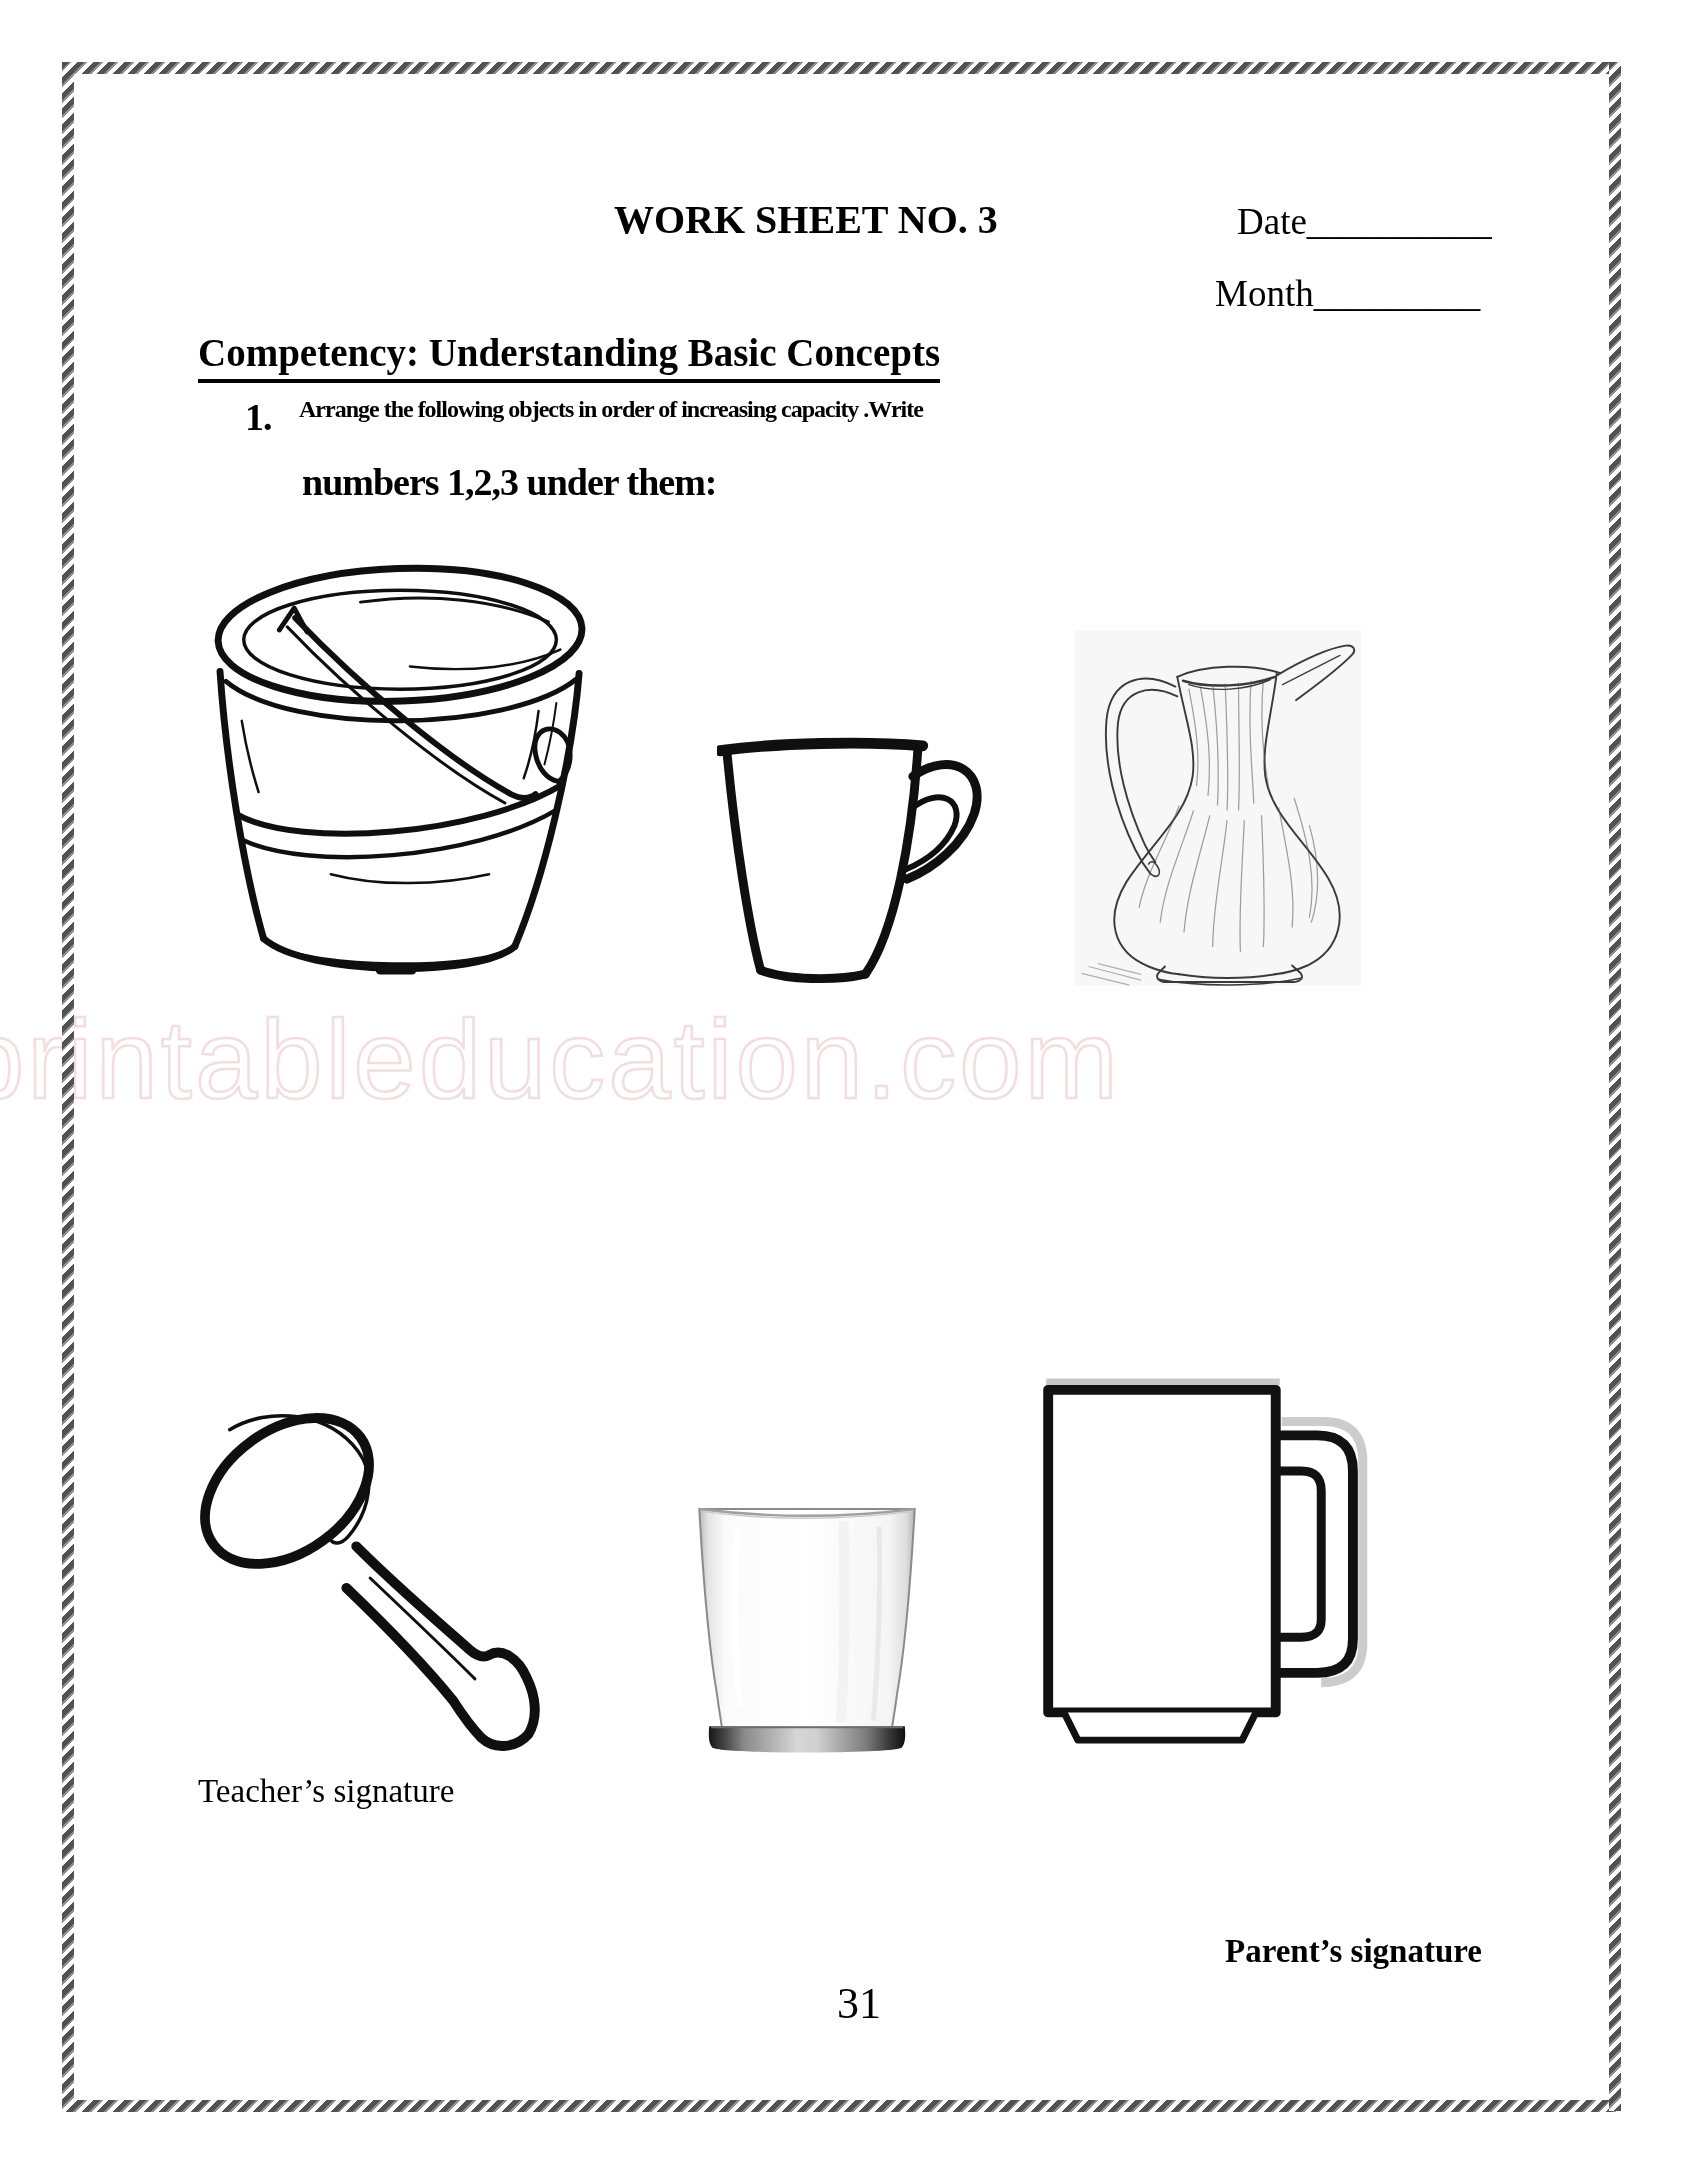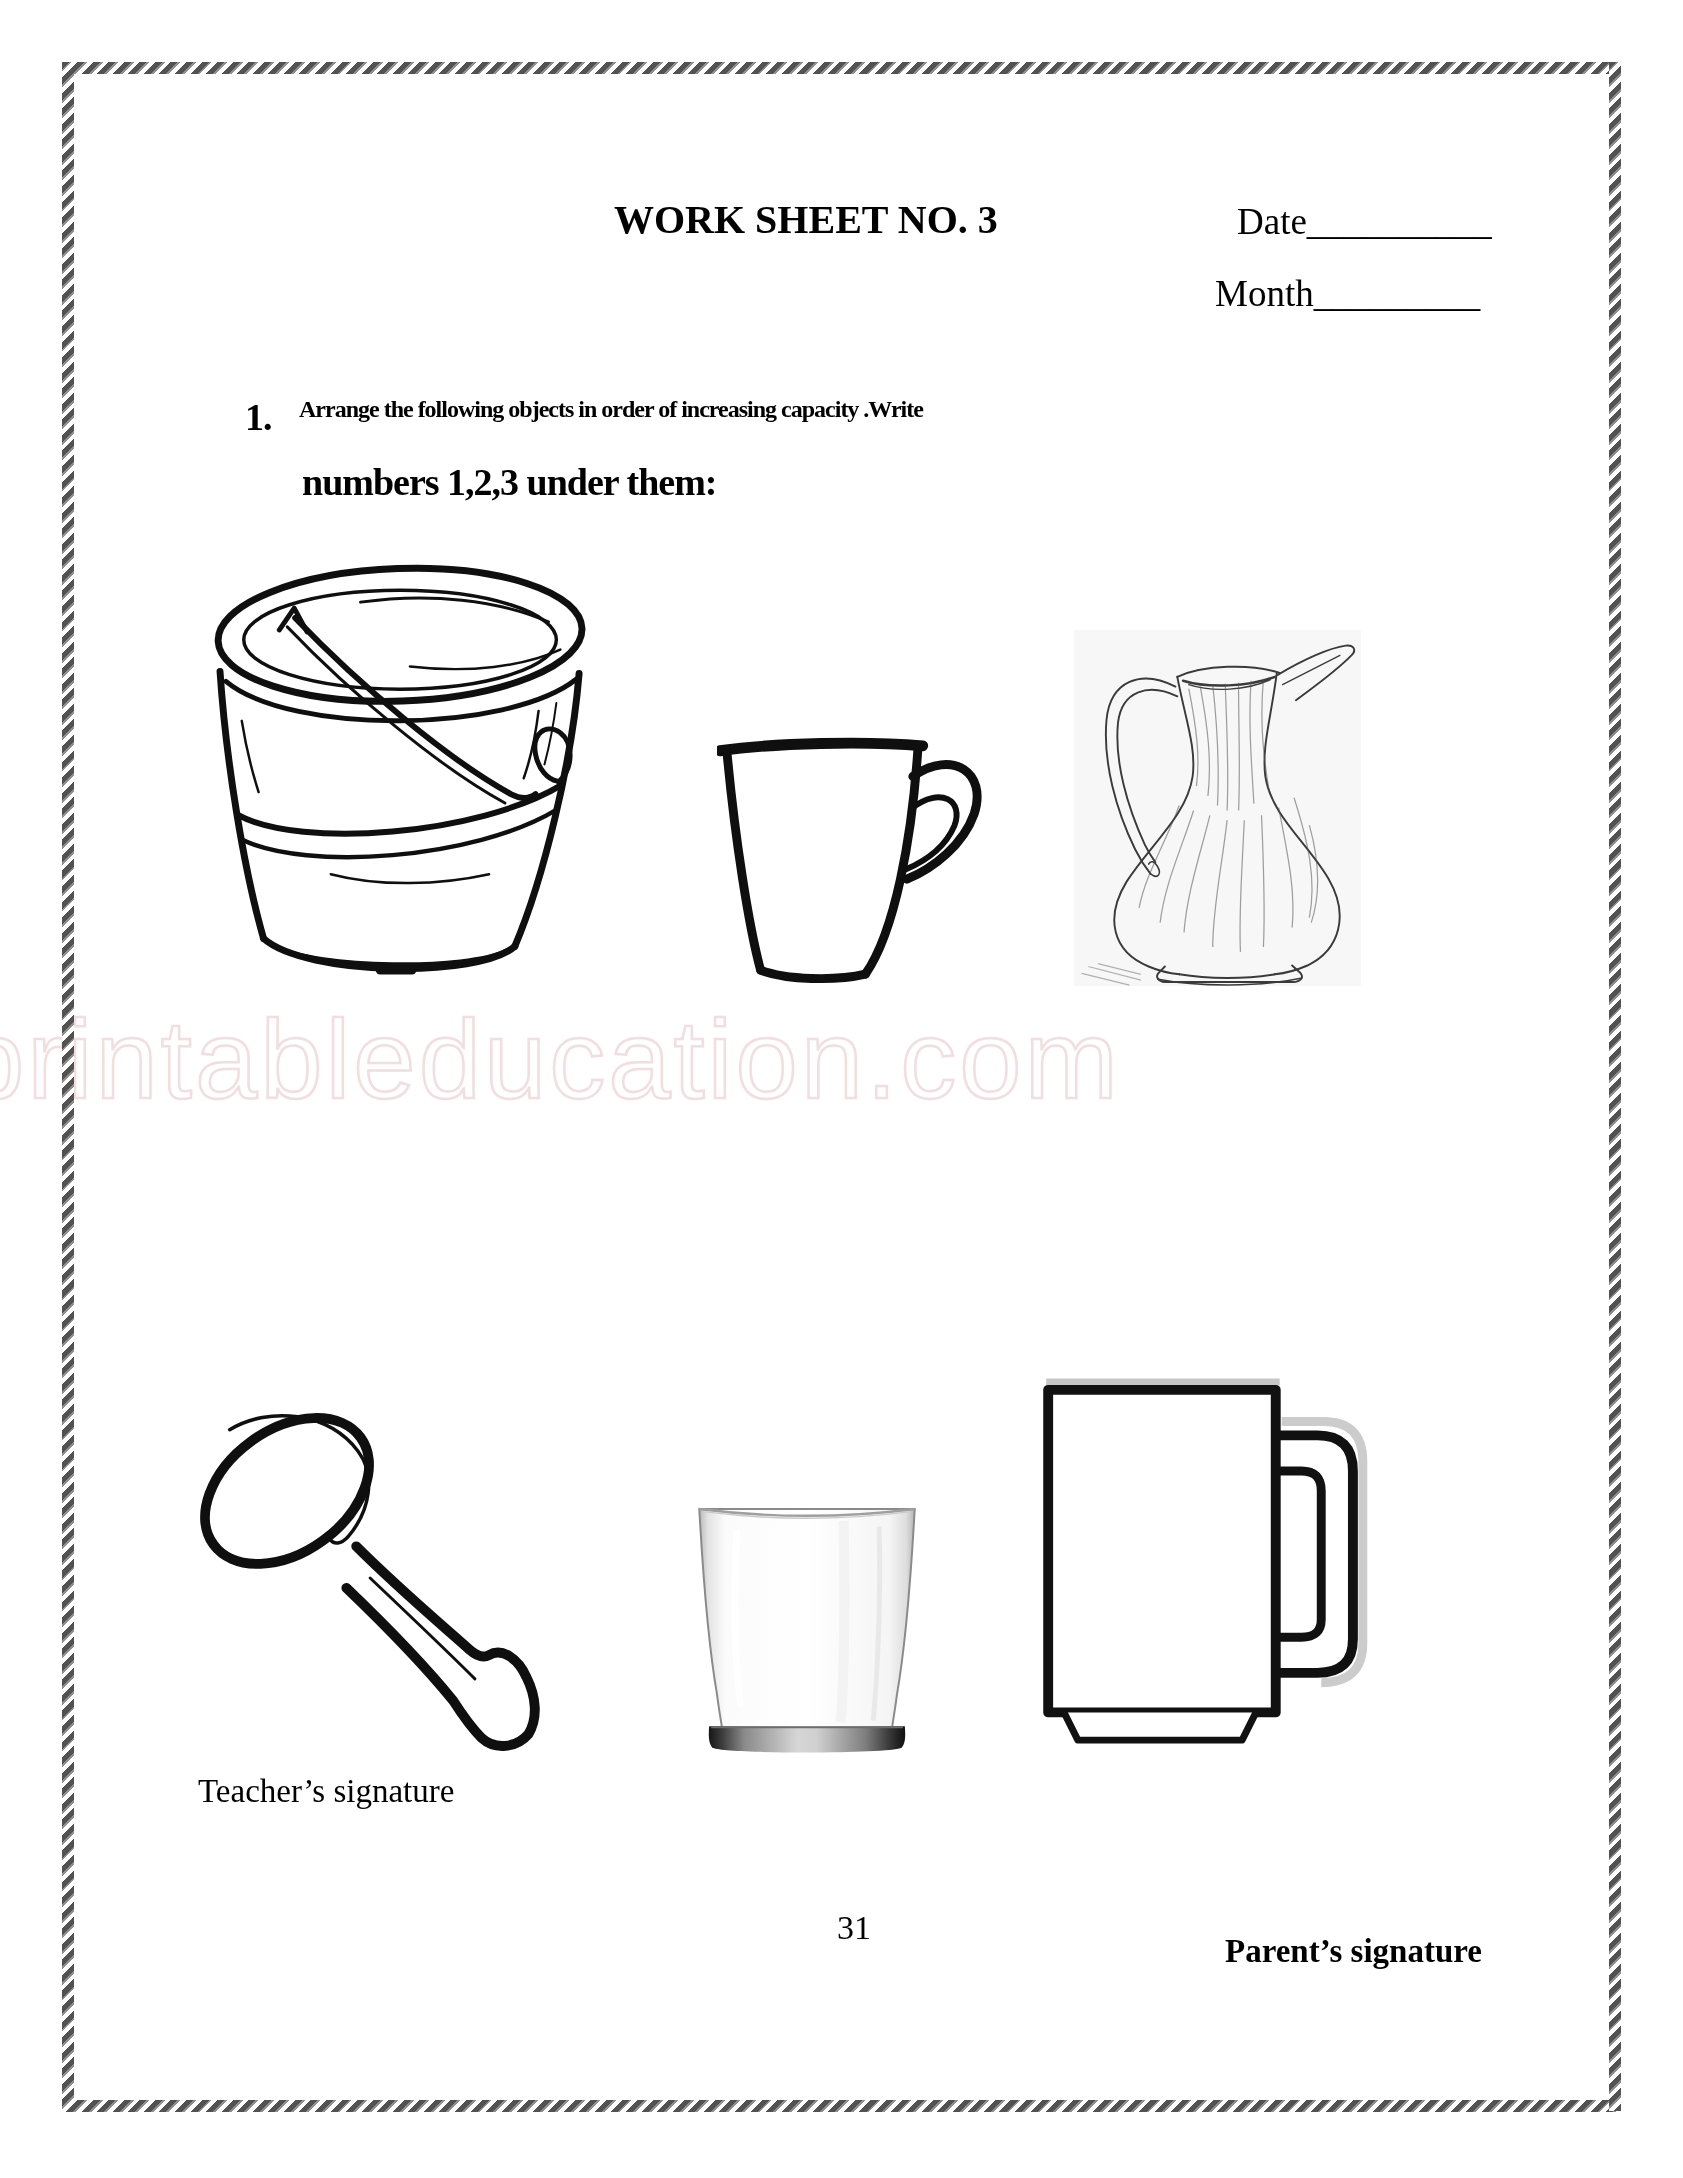--- a/index.html
+++ b/index.html
@@ -24,21 +24,21 @@
   .txt{position:absolute;z-index:3;color:#000;white-space:nowrap;line-height:1.15;}
   .title{left:602px;top:197px;font-size:40px;font-weight:bold;margin-left:12px;}
   .date{left:1237px;top:201px;font-size:37px;}
   .month{left:1215px;top:273px;font-size:37px;text-align:right;}
   .competency{left:198px;top:331px;font-size:39px;font-weight:bold;border-bottom:4px solid #000;padding-bottom:3px;display:inline-block;}
   .qnum{left:245px;top:396px;font-size:38px;font-weight:bold;letter-spacing:-1px;}
   .qline1{left:299px;top:396px;font-size:24px;font-weight:bold;letter-spacing:-1px;}
   .qline2{left:302px;top:461px;font-size:38px;font-weight:bold;letter-spacing:-1px;}
   .teacher{left:198px;top:1773px;font-size:33px;font-weight:normal;}
   .parent{left:1225px;top:1886px;font-size:33px;font-weight:bold;margin-top:47px;}
-  .pagenum{left:837px;top:1908px;font-size:34px;text-align:right;}
+  .pagenum{left:837px;top:1979px;font-size:44px;text-align:right;}
 
   .art{position:absolute;z-index:3;}
   .bucket{left:212px;top:523px;}
   .cup{left:717px;top:729px;}
   .jugbox{left:1074px;top:630px;}
   .spoon{left:200px;top:1400px;}
   .glass{left:695px;top:1501px;}
   .mug{left:1040px;top:1378px;}
 
   .ink{stroke:#0f0f0f;fill:none;stroke-linecap:round;stroke-linejoin:round;}
@@ -53,20 +53,21 @@
   <div class="watermark">printableducation.com</div>
 
   <div class="b bt"></div>
   <div class="b bb"></div>
   <div class="b bl"></div>
   <div class="b br"></div>
 
   <div class="txt title">WORK SHEET NO. 3</div>
   <div class="txt date">Date__________</div>
   <div class="txt month">Month_________</div>
+  <div class="txt competency">Competency: Understanding Basic Concepts</div>
   <div class="txt qnum">1.</div>
   <div class="txt qline1">Arrange the following objects in order of increasing capacity .Write</div>
   <div class="txt qline2">numbers 1,2,3 under them:</div>
 
   <svg class="art bucket" width="386" height="460" viewBox="0 0 390 465">
     <g class="ink">
       <ellipse cx="190" cy="113" rx="184" ry="67" stroke-width="7" transform="rotate(-2 190 113)"></ellipse>
       <ellipse cx="190" cy="118" rx="158" ry="50" stroke-width="3.5"></ellipse>
       <path d="M 14,160 C 80,215 300,212 368,158" stroke-width="5"></path>
       <path d="M 8,150 C 14,240 32,350 52,420" stroke-width="7"></path>

